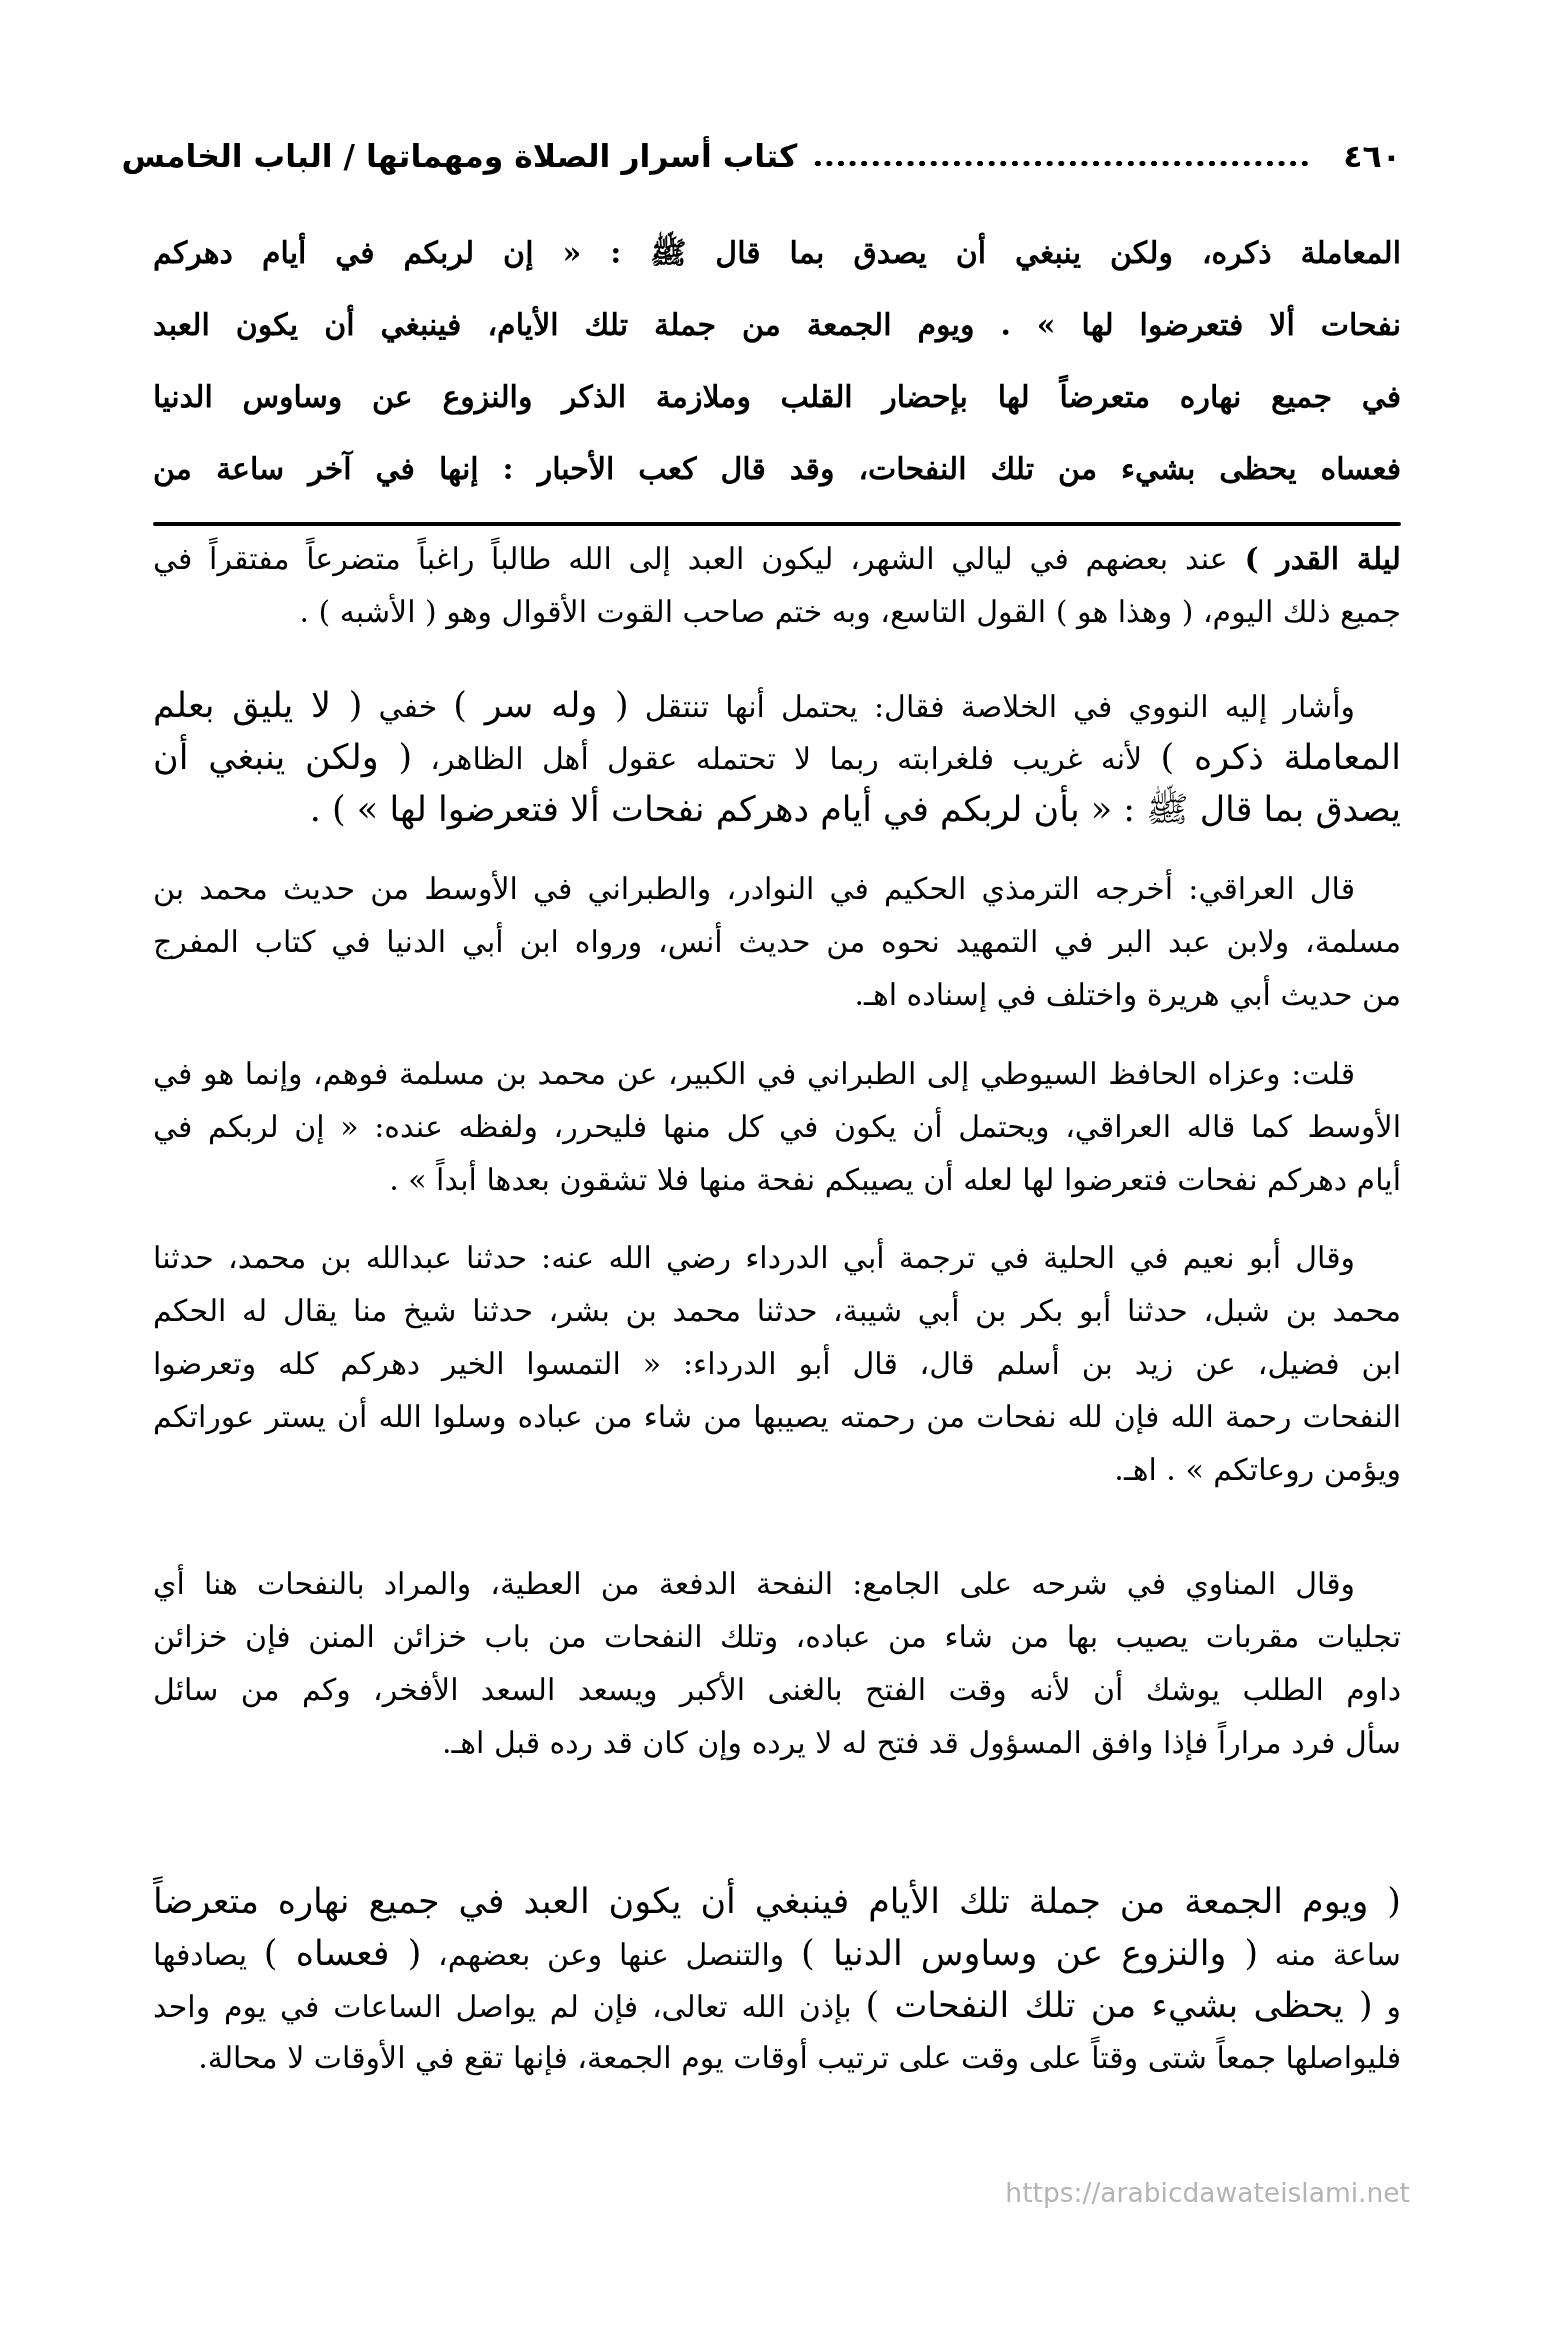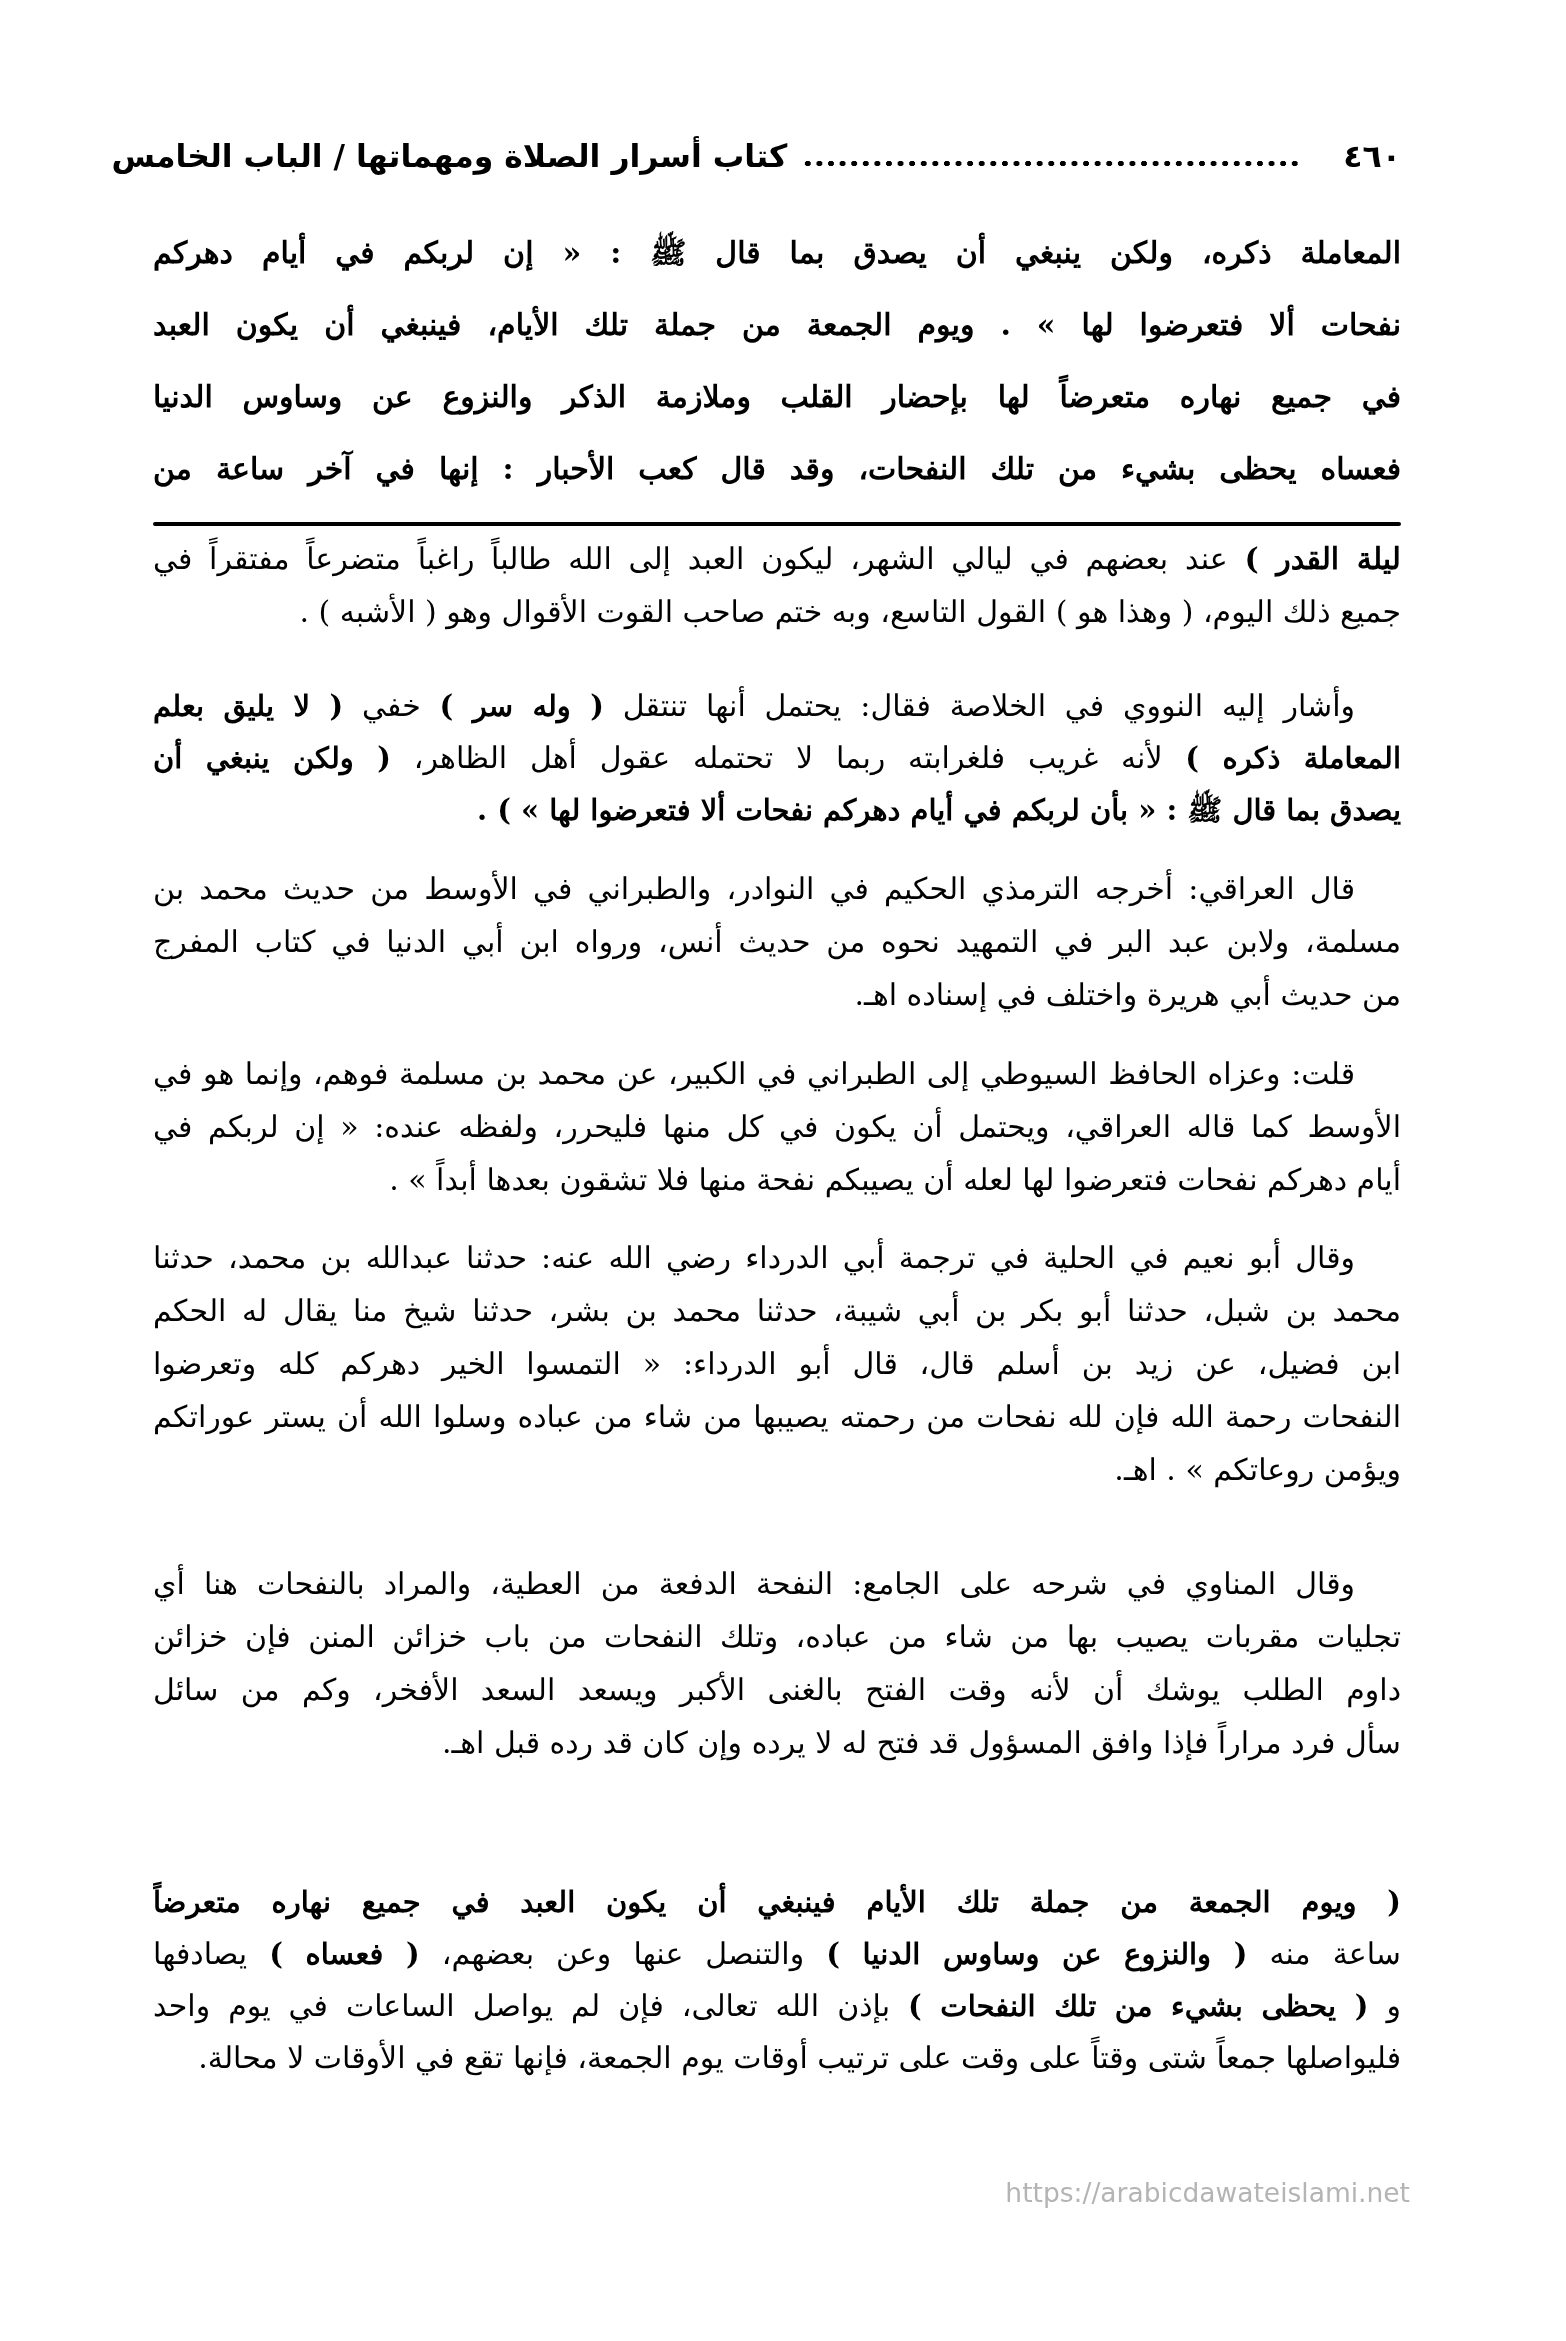--- a/index.html
+++ b/index.html
@@ -11,41 +11,41 @@
   .page {
     position: absolute; left: 153px; top: 0; width: 1248px; height: 2342px;
     direction: rtl;
   }
   .header {
     position: absolute; top: 131px; left: 0; right: 0; height: 50px;
     display: flex; flex-direction: row; align-items: center;
     font-family: "DejaVu Sans", "Liberation Sans", sans-serif;
     font-weight: bold; font-size: 31.5px;
   }
-  .header .page-number { margin-left: 43px; font-size: 31.5px; text-align: right; }
+  .header .page-number { margin-left: 33px; font-size: 31.5px; text-align: right; }
   .header .dots {
     flex: 0 0 498px; height: 5px; margin-left: 15px; margin-top: 15px;
     background-image: radial-gradient(circle, #000 45%, transparent 50%);
     background-size: 11.6px 5px; background-repeat: repeat-x;
   }
   .header .running-title { white-space: nowrap; }
   .line-block { position: absolute; left: 0; right: 0; }
   .main-text { top: 217px; font-weight: bold; font-size: 30px; line-height: 72px; }
   .main-text .ln { display: block; text-align: justify; text-align-last: justify; }
   .separator {
     position: absolute; top: 522px; left: 0; width: 1248px; height: 4.1px;
     background: #000; border-radius: 2.5px;
   }
   .notes { font-size: 30px; line-height: 53px; }
   .note-para { position: absolute; left: 0; right: 0; }
   .note-para .ln { display: block; text-align: justify; text-align-last: justify; white-space: nowrap; overflow: hidden; }
   .note-para .ln.last { text-align-last: right; }
   .note-para .ln.indent { padding-right: 46px; }
   .b { font-weight: bold; }
-  .bb { font-weight: bold; font-size: 29px; }
+  .bb { font-weight: normal; font-size: 35px; }
   .watermark {
     position: absolute; left: 912px; top: 2177px; width: 498px;
     direction: ltr; text-align: right;
     font-family: "DejaVu Sans", "Liberation Sans", sans-serif;
     font-size: 26.5px; color: #b4b4b4;
   }
 </style>
 </head>
 <body>
 

